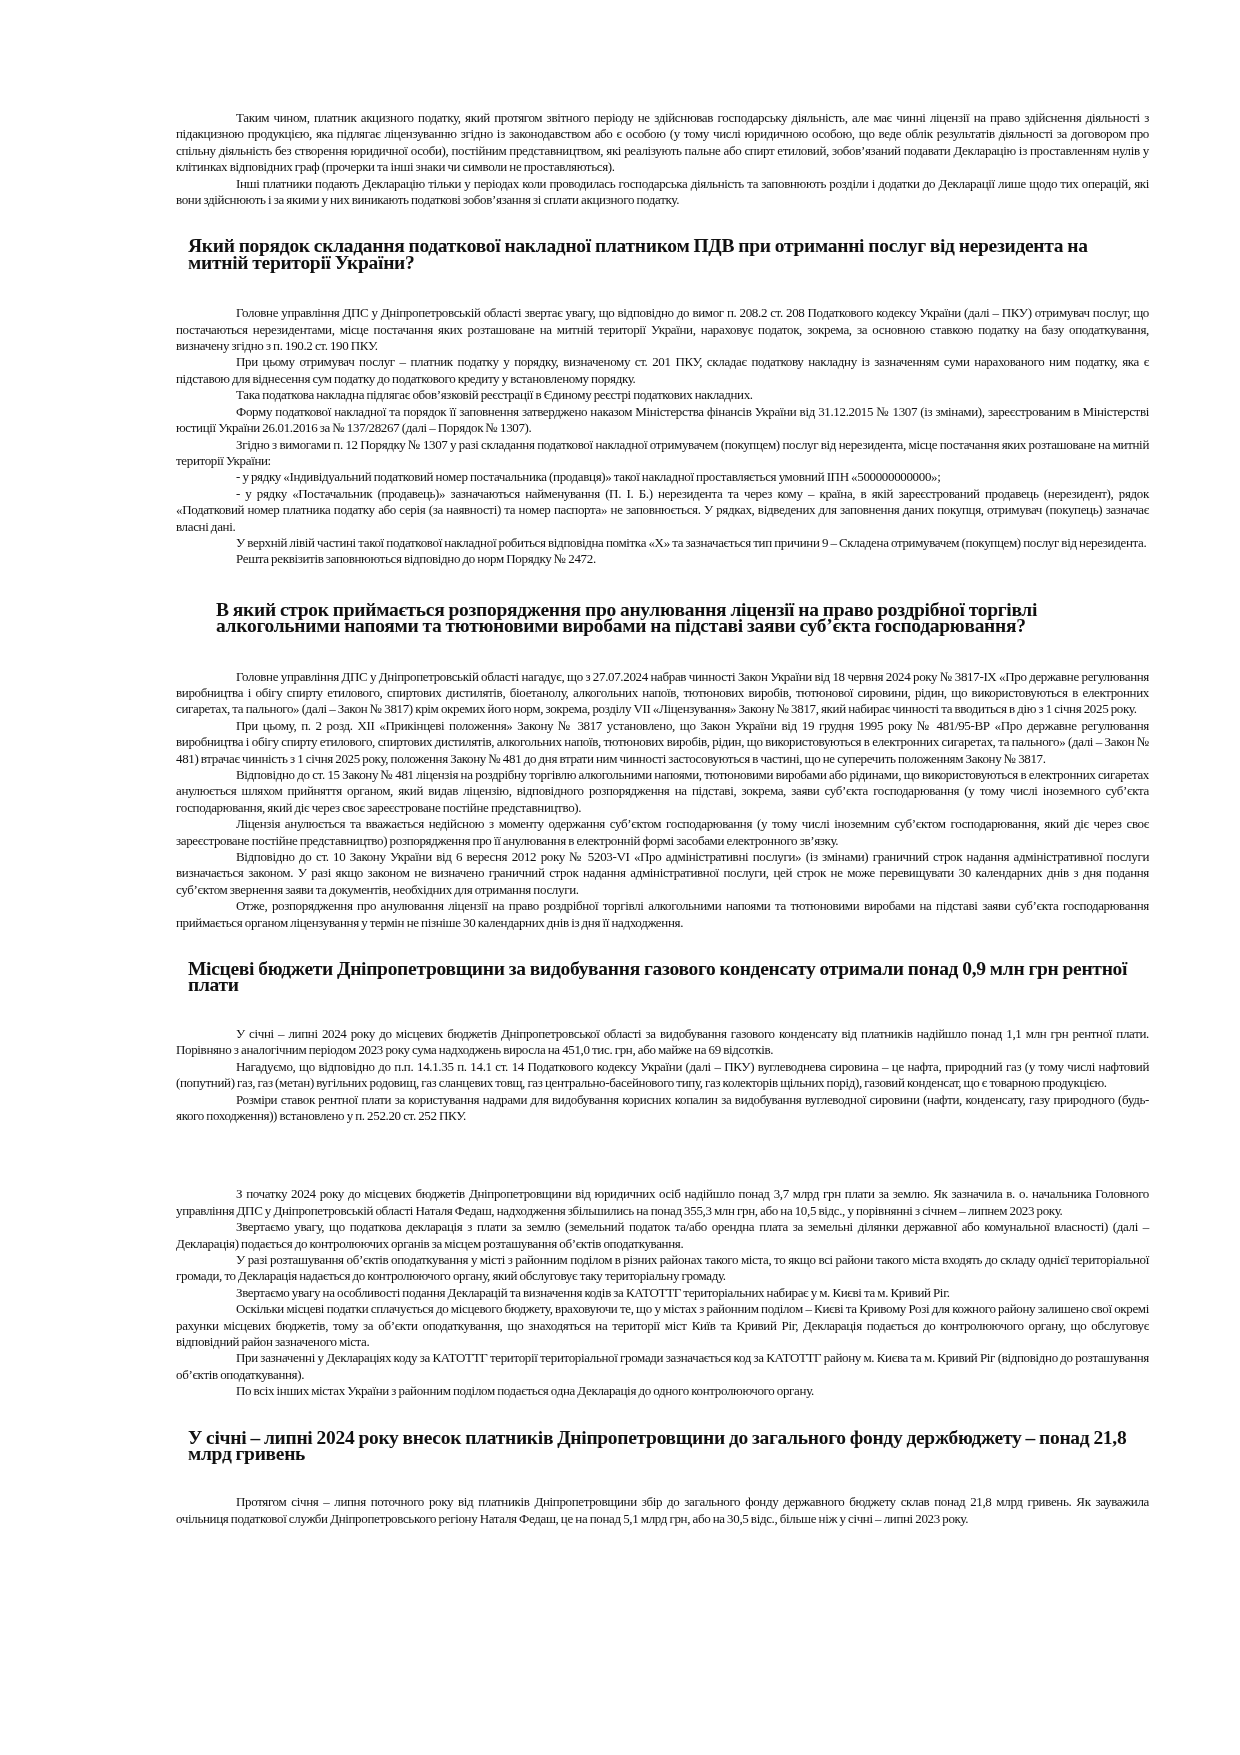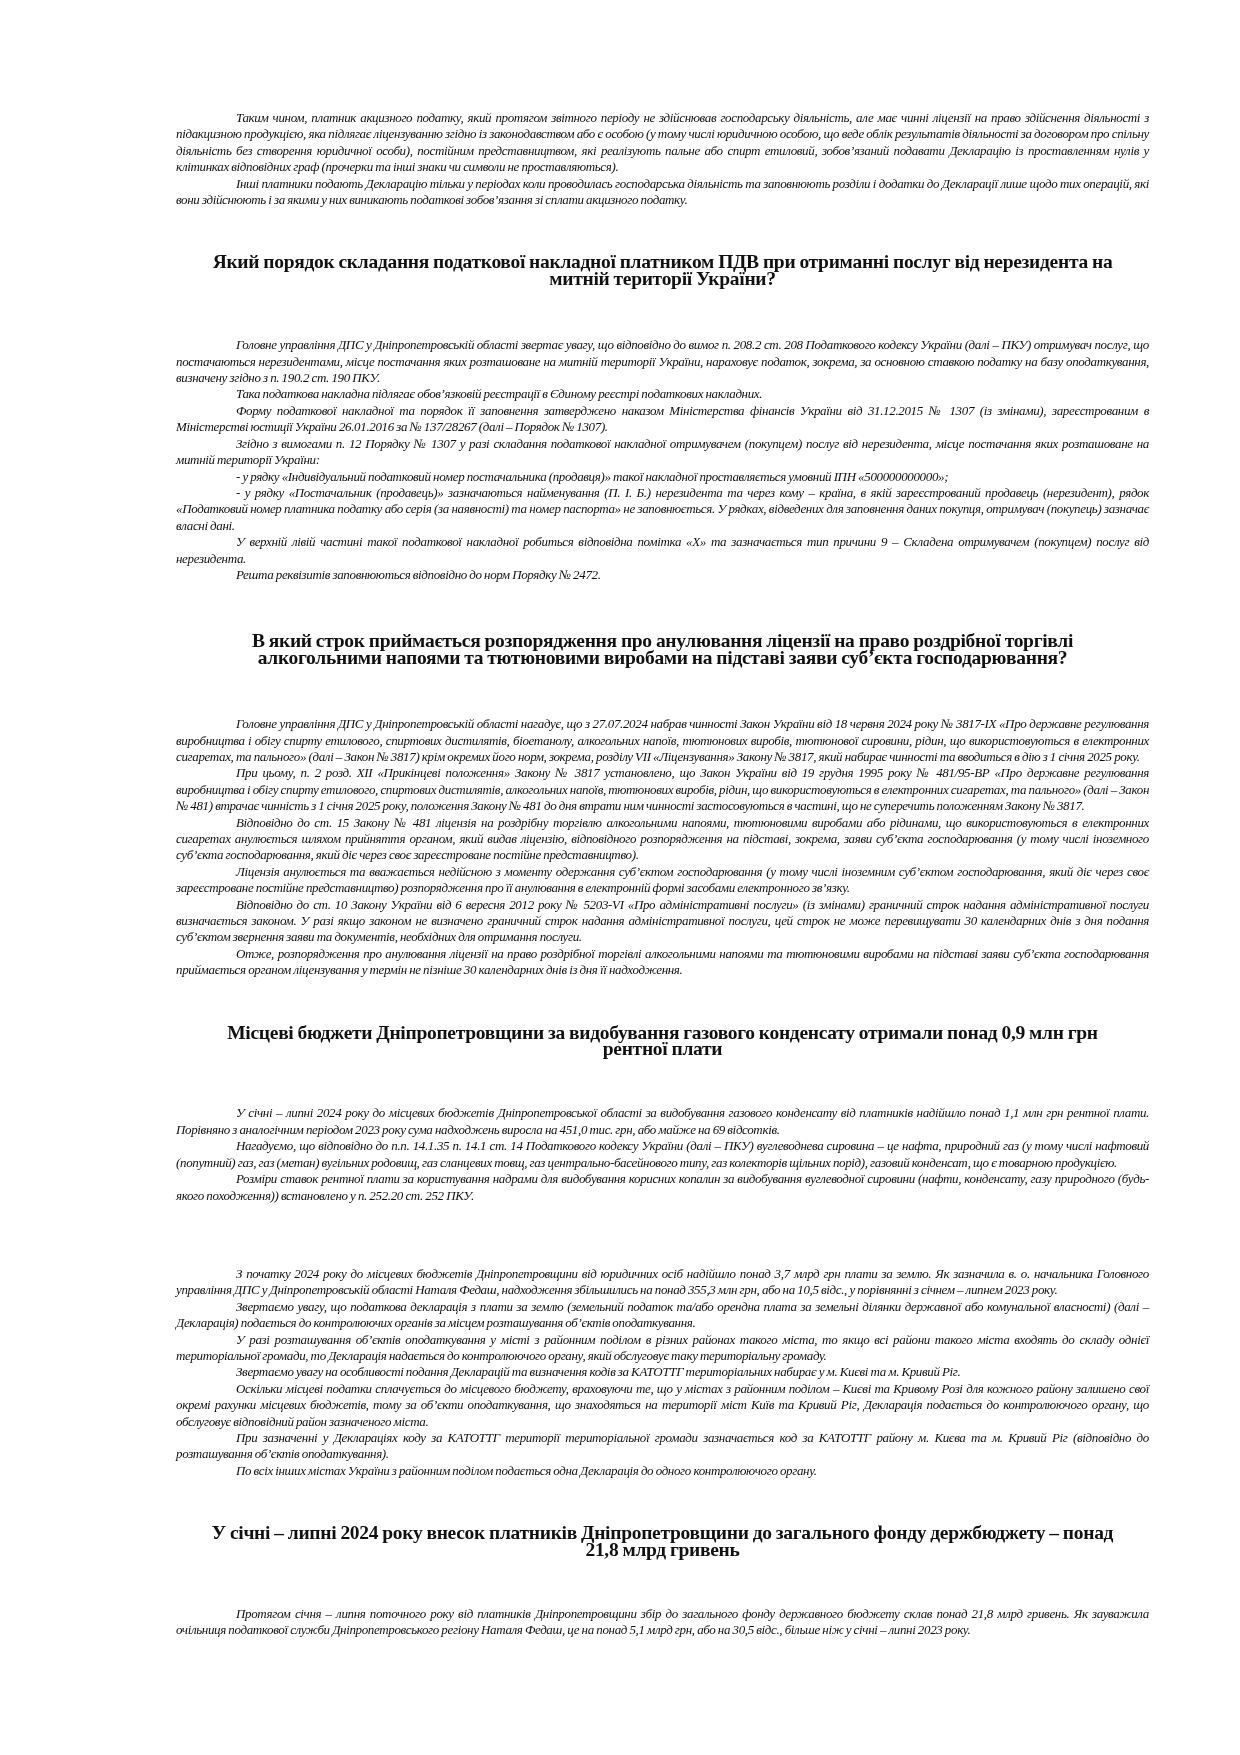--- a/index.html
+++ b/index.html
@@ -22,29 +22,28 @@
       font-family: "Liberation Serif", "DejaVu Serif", serif;
       font-size: 13px;
       line-height: 16.4px;
       letter-spacing: -0.35px;
       word-spacing: -0.5px;
     }
     .page p {
       margin: 0;
       text-align: justify;
       text-indent: 60px;
-      font-style: italic;
     }
     .section {
       margin: 0;
     }
     .heading {
       font-weight: bold;
-      text-align: center;
-      margin: 16px;
+      text-align: left;
+      margin: 0;
       padding: 0 12px;
       letter-spacing: -0.3px;
     }
     .gap-before-heading { height: 36px; }
     .gap-after-heading { height: 33px; }
   </style>
 </head>
 <body>
 
 <div class="page">
@@ -52,20 +51,21 @@
   <div class="section">
     <p>Таким чином, платник акцизного податку, який протягом звітного періоду не здійснював господарську діяльність, але має чинні ліцензії на право здійснення діяльності з підакцизною продукцією, яка підлягає ліцензуванню згідно із законодавством або є особою (у тому числі юридичною особою, що веде облік результатів діяльності за договором про спільну діяльність без створення юридичної особи), постійним представництвом, які реалізують пальне або спирт етиловий, зобов’язаний подавати Декларацію із проставленням нулів у клітинках відповідних граф (прочерки та інші знаки чи символи не проставляються).</p>
     <p>Інші платники подають Декларацію тільки у періодах коли проводилась господарська діяльність та заповнюють розділи і додатки до Декларації лише щодо тих операцій, які вони здійснюють і за якими у них виникають податкові зобов’язання зі сплати акцизного податку.</p>
   </div>
 
   <div class="gap-before-heading" style="height:30px"></div>
   <div class="section">
     <h2 class="heading">Який порядок складання податкової накладної платником ПДВ при отриманні послуг від нерезидента на митній території України?</h2>
     <div class="gap-after-heading" style="height:34px"></div>
     <p>Головне управління ДПС у Дніпропетровській області звертає увагу, що відповідно до вимог п. 208.2 ст. 208 Податкового кодексу України (далі – ПКУ) отримувач послуг, що постачаються нерезидентами, місце постачання яких розташоване на митній території України, нараховує податок, зокрема, за основною ставкою податку на базу оподаткування, визначену згідно з п. 190.2 ст. 190 ПКУ.</p>
+    <p>При цьому отримувач послуг – платник податку у порядку, визначеному ст. 201 ПКУ, складає податкову накладну із зазначенням суми нарахованого ним податку, яка є підставою для віднесення сум податку до податкового кредиту у встановленому порядку.</p>
     <p>Така податкова накладна підлягає обов’язковій реєстрації в Єдиному реєстрі податкових накладних.</p>
     <p>Форму податкової накладної та порядок її заповнення затверджено наказом Міністерства фінансів України від 31.12.2015 № 1307 (із змінами), зареєстрованим в Міністерстві юстиції України 26.01.2016 за № 137/28267 (далі – Порядок № 1307).</p>
     <p>Згідно з вимогами п. 12 Порядку № 1307 у разі складання податкової накладної отримувачем (покупцем) послуг від нерезидента, місце постачання яких розташоване на митній території України:</p>
     <p>- у рядку «Індивідуальний податковий номер постачальника (продавця)» такої накладної проставляється умовний ІПН «500000000000»;</p>
     <p>- у рядку «Постачальник (продавець)» зазначаються найменування (П. І. Б.) нерезидента та через кому – країна, в якій зареєстрований продавець (нерезидент), рядок «Податковий номер платника податку або серія (за наявності) та номер паспорта» не заповнюється. У рядках, відведених для заповнення даних покупця, отримувач (покупець) зазначає власні дані.</p>
     <p>У верхній лівій частині такої податкової накладної робиться відповідна помітка «Х» та зазначається тип причини 9 – Складена отримувачем (покупцем) послуг від нерезидента.</p>
     <p>Решта реквізитів заповнюються відповідно до норм Порядку № 2472.</p>
   </div>
 
   <div class="gap-before-heading" style="height:34px"></div>

